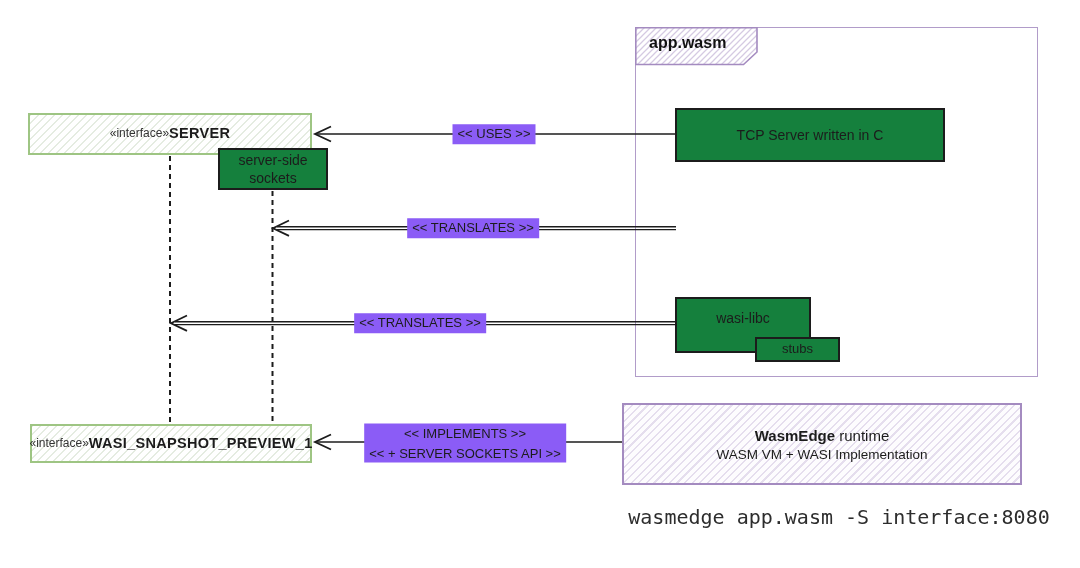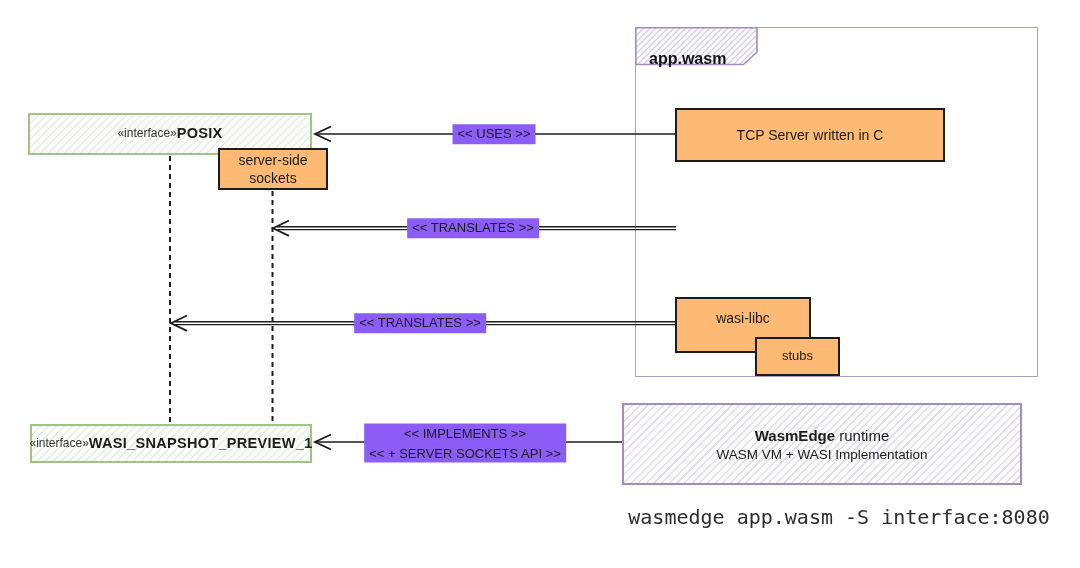--- a/index.html
+++ b/index.html
@@ -4,21 +4,21 @@
 <style>
   html,body{margin:0;padding:0;background:#fff;}
   .canvas{position:relative;width:1080px;height:568px;background:#ffffff;
           font-family:"Liberation Sans",sans-serif;overflow:hidden;}
   .abs{position:absolute;box-sizing:border-box;}
 
   
   .package{left:635px;top:27px;width:403px;height:350px;border:1.6px solid #b19cc9;background:#fff;}
 
   
-  .plain{border:2px solid #1c1c1c;background:#fdba74;display:flex;flex-direction:column;
+  .plain{border:2px solid #1c1c1c;background:#15803d;display:flex;flex-direction:column;
          justify-content:center;align-items:center;text-align:center;color:#1c1c1c;
          font-size:14px;line-height:1.3;}
 
   
   .green{border:2px solid #9ec583;background-color:#fff;
          background-image:repeating-linear-gradient(135deg,rgba(125,160,105,0.20) 0 1.4px,transparent 1.4px 5.6px);
          display:flex;flex-direction:row;justify-content:center;align-items:center;
          text-align:center;color:#1c1c1c;}
   .stereotype{font-size:12px;line-height:1.15;color:#333;}
   .iface-name{font-size:14.5px;font-weight:bold;line-height:1.2;letter-spacing:.3px;}
@@ -28,21 +28,21 @@
            background-image:repeating-linear-gradient(135deg,rgba(145,115,180,0.22) 0 1.6px,transparent 1.6px 5.4px);
            display:flex;flex-direction:column;justify-content:center;align-items:center;
            text-align:center;color:#1c1c1c;}
   .rt-title{font-size:15px;}
   .rt-sub{font-size:13.5px;margin-top:3px;}
 
   
   .elabel{position:absolute;transform:translate(-50%,-50%);background:#8b5cf6;padding:0 5px;
           font-size:13px;color:#1c1c1c;white-space:nowrap;text-align:center;line-height:1.5;}
 
-  .tab-label{left:649px;top:50px;font-weight:bold;font-size:16px;color:#111;}
+  .tab-label{left:649px;top:34px;font-weight:bold;font-size:16px;color:#111;}
 
   .command{left:615px;top:505px;width:448px;text-align:center;
            font-family:"DejaVu Sans Mono",monospace;font-size:20px;color:#2d2d2d;}
 
   svg.overlay{position:absolute;left:0;top:0;}
 </style>
 </head>
 <body>
 
 <div class="canvas">
@@ -77,21 +77,21 @@
 
       <line x1="316" y1="442" x2="623" y2="442" stroke-width="1.6"></line>
       <path d="M331,434.5 L315,442 L331,449.5" stroke-width="1.8"></path>
     </g>
   </svg>
 
   <div class="abs tab-label">app.wasm</div>
 
   <div class="abs green" style="left:28px;top:113px;width:284px;height:42px;">
     <div class="stereotype">«interface»</div>
-    <div class="iface-name">POSIX</div>
+    <div class="iface-name">SERVER</div>
   </div>
 
   <div class="abs plain" style="left:218px;top:148px;width:110px;height:42px;font-size:14px;">
     <div>server-side</div>
     <div>sockets</div>
   </div>
 
   <div class="abs green" style="left:30px;top:424px;width:282px;height:39px;">
     <div class="stereotype">«interface»</div>
     <div class="iface-name">WASI_SNAPSHOT_PREVIEW_1</div>
@@ -99,21 +99,21 @@
 
   <div class="abs plain" style="left:675px;top:108px;width:270px;height:54px;">
     <div>TCP Server written in C</div>
   </div>
 
 
   <div class="abs plain" style="left:675px;top:297px;width:136px;height:56px;padding-bottom:14px;">
     <div>wasi-libc</div>
   </div>
 
-  <div class="abs plain" style="left:755px;top:337px;width:85px;height:39px;font-size:13px;">
+  <div class="abs plain" style="left:755px;top:337px;width:85px;height:25px;font-size:13px;">
     <div>stubs</div>
   </div>
 
   <div class="abs purpleh" style="left:622px;top:403px;width:400px;height:82px;">
     <div class="rt-title"><b>WasmEdge</b><span> runtime</span></div>
     <div class="rt-sub">WASM VM + WASI Implementation</div>
   </div>
 
   <div class="elabel" style="left:494px;top:134px;">&lt;&lt; USES &gt;&gt;</div>
   <div class="elabel" style="left:473px;top:228px;">&lt;&lt; TRANSLATES &gt;&gt;</div>

